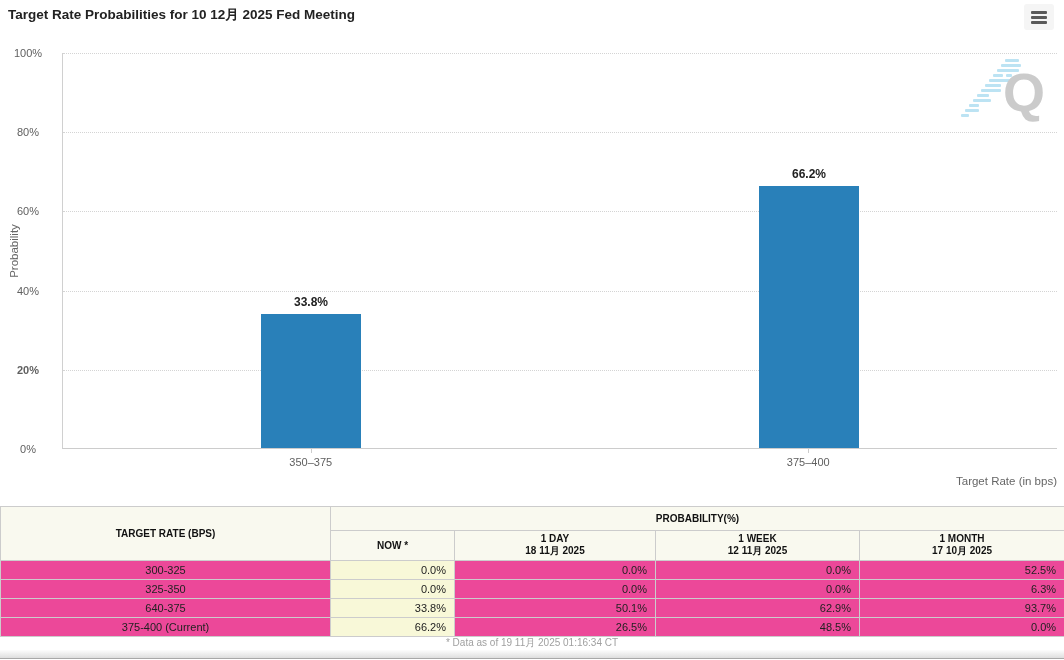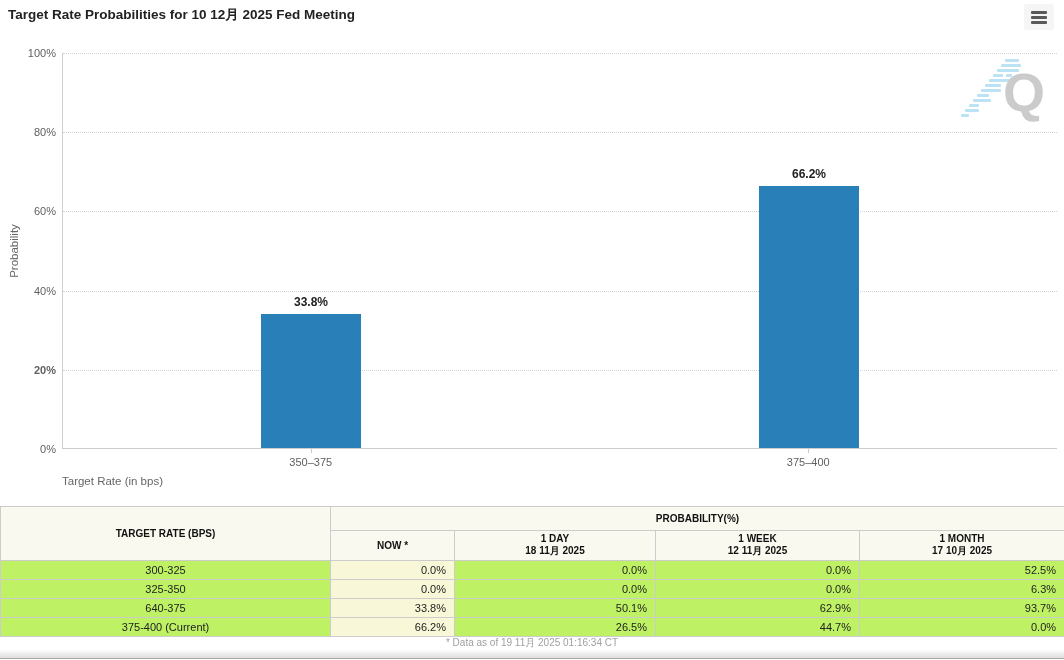--- a/index.html
+++ b/index.html
@@ -17,52 +17,52 @@
                     font-size:12.5px; color:#3b4e77; }
 
   
   .chart-area { position:absolute; left:0; top:45px; width:1064px; height:455px; background:#fff; }
   .plot { position:absolute; left:62px; top:8px; width:995px; height:396px;
           border-left:1px solid #d0d0d0; border-bottom:1px solid #ccc; }
   .gridline { position:absolute; left:0; width:100%; height:0; border-top:1px dotted #d4d4d4; }
   .g0{top:0;} .g1{top:79.2px;} .g2{top:158.4px;} .g3{top:237.6px;} .g4{top:316.8px;}
 
   .yaxis { position:absolute; left:0; top:0; width:56px; height:100%; }
-  .ytick { position:absolute; right:0; width:56px; text-align:right; font-size:11px; color:#606060; }
+  .ytick { position:absolute; right:0; width:56px; text-align:center; font-size:11px; color:#606060; }
   .t0{top:2px;} .t1{top:81px;} .t2{top:160px;} .t3{top:240px;} .t4{top:319px;font-weight:bold;} .t5{top:398px;}
   .yaxis-title { position:absolute; left:14px; top:206px; transform:translate(-50%,-50%) rotate(-90deg);
                  white-space:nowrap; font-size:11.5px; color:#666; }
 
   .bar-col { position:absolute; bottom:0; width:100px; height:100%;
              display:flex; flex-direction:column; align-items:center; justify-content:flex-end; cursor:pointer; }
   .bar-col.c0 { left:198px; } .bar-col.c1 { left:696px; }
   .bar-value { font-size:12px; font-weight:600; color:#222; margin-bottom:5px; }
   .bar { width:100%; background:#2980b9; }
 
   .xaxis-row { position:absolute; left:62px; top:404px; width:995px; height:24px; }
   .xtick-mark { position:absolute; top:0; width:1px; height:4px; background:#ccc; }
   .m0{left:25%;} .m1{left:75%;}
   .xtick { position:absolute; top:7px; transform:translateX(-50%); font-size:11px; color:#606060; white-space:nowrap; }
   .x0{left:25%;} .x1{left:75%;}
-  .xaxis-title { position:absolute; left:62px; top:430px; width:995px; text-align:left;
+  .xaxis-title { position:absolute; left:62px; top:430px; width:995px; text-align:right;
                  font-size:11.5px; color:#666; }
 
   .watermark { position:absolute; right:8px; top:4px; width:96px; height:66px; opacity:0.9; }
   .watermark text { font-family:"Liberation Sans",sans-serif; }
 
   
   .rate-table-wrap { position:absolute; left:0; top:506px; width:1064px; }
   table { table-layout:fixed; width:1064px; border-collapse:collapse; }
   th, td { border:1px solid #ccc; overflow:hidden;margin-left:44px; }
   thead th { background:#f9f9ef; font-size:10px; font-weight:bold; color:#111; text-align:center; }
   thead tr.hr1 { height:24px; }
   thead tr.hr2 { height:30px; }
   thead .sub-date { display:block; font-size:10px; font-weight:bold; }
   tbody tr { height:19px; }
-  tbody td { font-size:11px; color:#222; background:#bef264; }
+  tbody td { font-size:11px; color:#222; background:#ec4899; }
   td.rate-cell { text-align:center; }
   td.num { text-align:right; padding-right:8px; }
   td.now-cell { background:#f8f8d8; }
 
   .footnote { position:absolute; left:0; top:636px; width:1064px; height:14px;
               text-align:center; font-size:10px; color:#a0a0a0; line-height:14px; }
   .bottom-bar { position:absolute; left:0; top:650px; width:1064px; height:9px;
                 background:linear-gradient(#fdfdfd,#dedede); border-bottom:1px solid #a8a8a8; }
 </style>
 </head>
@@ -186,21 +186,21 @@
           <td class="rate-cell">640-375</td>
           <td class="num now-cell">33.8%</td>
           <td class="num">50.1%</td>
           <td class="num">62.9%</td>
           <td class="num">93.7%</td>
         </tr>
         <tr>
           <td class="rate-cell">375-400 (Current)</td>
           <td class="num now-cell">66.2%</td>
           <td class="num">26.5%</td>
-          <td class="num">44.7%</td>
+          <td class="num">48.5%</td>
           <td class="num">0.0%</td>
         </tr>
       </tbody>
     </table>
   </div>
 
   <div class="footnote">* Data as of 19 11月 2025 01:16:34 CT</div>
   <div class="bottom-bar"></div>
 </div>
 

